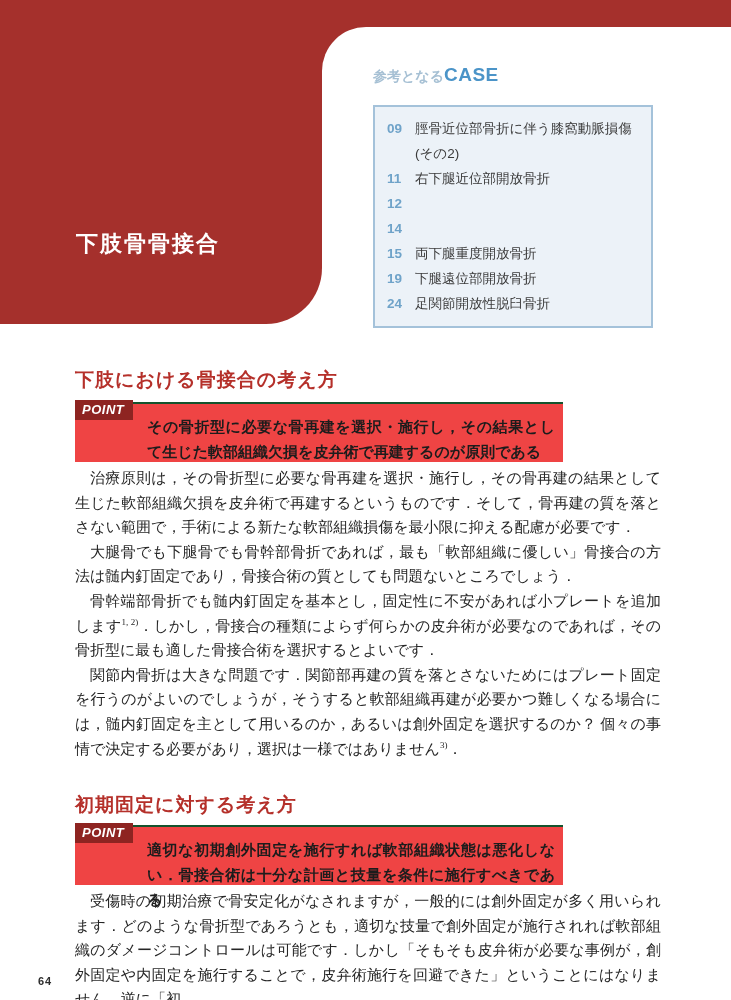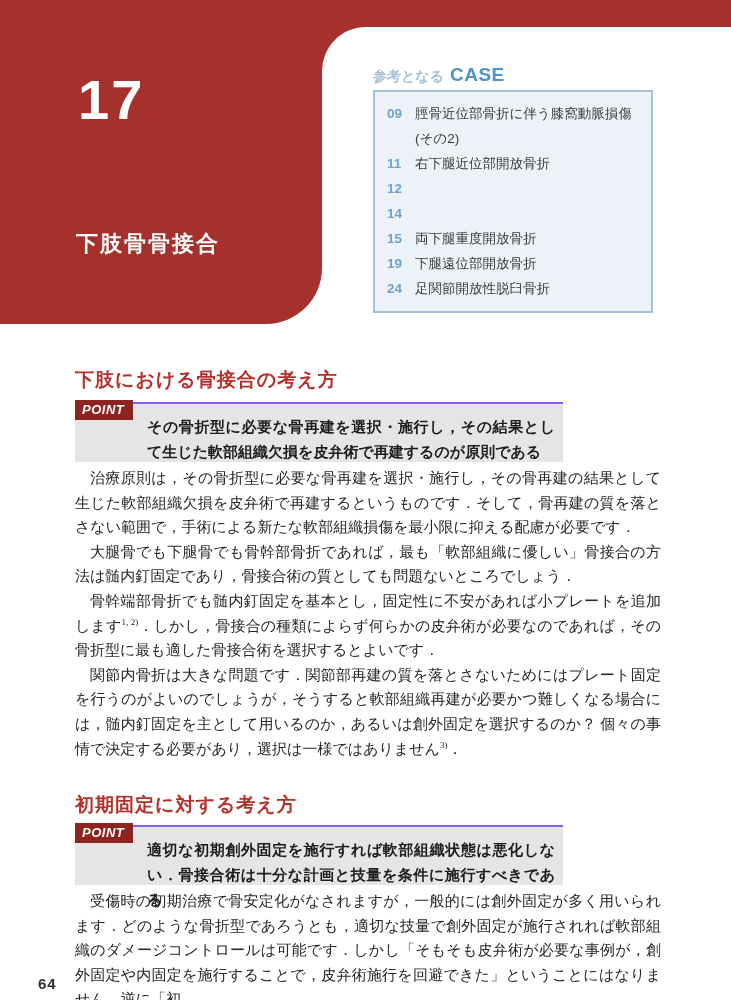--- a/index.html
+++ b/index.html
@@ -22,41 +22,41 @@
     position:absolute;top:72px;left:78px;
     color:#ffffff;font-size:56px;font-weight:800;line-height:1;
     letter-spacing:2px;
   }
   .chapter-title{
     position:absolute;top:229px;left:76px;
     color:#ffffff;font-size:22px;font-weight:700;letter-spacing:2px;
   }
   
   .case-wrap{position:absolute;top:64px;left:373px;width:280px;z-index:4;}
-  .case-label{display:flex;align-items:baseline;gap:6px;margin-bottom:4px;}
+  .case-label{display:flex;align-items:baseline;gap:0;margin-bottom:19px;}
   .case-label-prefix{color:#a6c0d4;font-size:14px;font-weight:700;}
   .case-label-case{color:#4b94c8;font-size:19px;font-weight:800;letter-spacing:0.5px;}
   .case-box{
     border:2px solid #a4c2da;background:#ecf2f8;
     padding:9px 10px 10px 12px;
   }
   .case-item{display:flex;gap:8px;line-height:25px;}
   .case-item-num{color:#6fa3c9;font-weight:800;font-size:13.5px;width:20px;flex:none;}
   .case-item-title{color:#3a3a3a;font-size:13.5px;font-weight:500;}
   .case-item-title .second-line{display:block;}
   
   .section-heading{
     position:absolute;left:75px;
     color:#b5302a;font-size:19px;font-weight:800;letter-spacing:1px;
   }
   .heading-1{top:367px;}
   .heading-2{top:792px;}
   .point-box{
     position:absolute;left:75px;width:488px;
-    background:#e5e5e5;border-top:2px solid #8b5cf6;
+    background:#ef4444;border-top:2px solid #14532d;
   }
   .point-1{top:402px;height:58px;}
   .point-2{top:825px;height:58px;}
   .point-label{
     position:absolute;top:-4px;left:0;
     background:#8e2421;color:#ffffff;
     font-size:13px;font-weight:800;font-style:italic;
     padding:2px 9px 3px 7px;letter-spacing:0.5px;
   }
   .point-text{
@@ -69,33 +69,32 @@
   .body-2{top:889px;}
   .body-block p{
     margin:0;text-indent:1em;
     font-family:"Liberation Serif", serif;
     font-size:15px;color:#262626;line-height:24.6px;
     text-align:justify;
   }
   .body-block sup{font-size:9px;line-height:0;}
   .page-number{
     position:absolute;left:38px;top:975px;
-    font-size:15px;font-weight:700;color:#2e2e2e;letter-spacing:1px;
+    font-size:11px;font-weight:700;color:#2e2e2e;letter-spacing:1px;
   }
 </style>
 </head>
 <body>
 
 <div class="page">
 
   <div class="red-strip"></div>
   <div class="red-corner-filler"></div>
   <div class="white-panel"></div>
   <div class="red-block">
-    <div class="chapter-number">17</div>
     <div class="chapter-title">下肢骨骨接合</div>
   </div>
 
   <div class="case-wrap">
     <div class="case-label">
       <span class="case-label-prefix">参考となる</span>
       <span class="case-label-case">CASE</span>
     </div>
     <div class="case-box">
       <div class="case-item">

